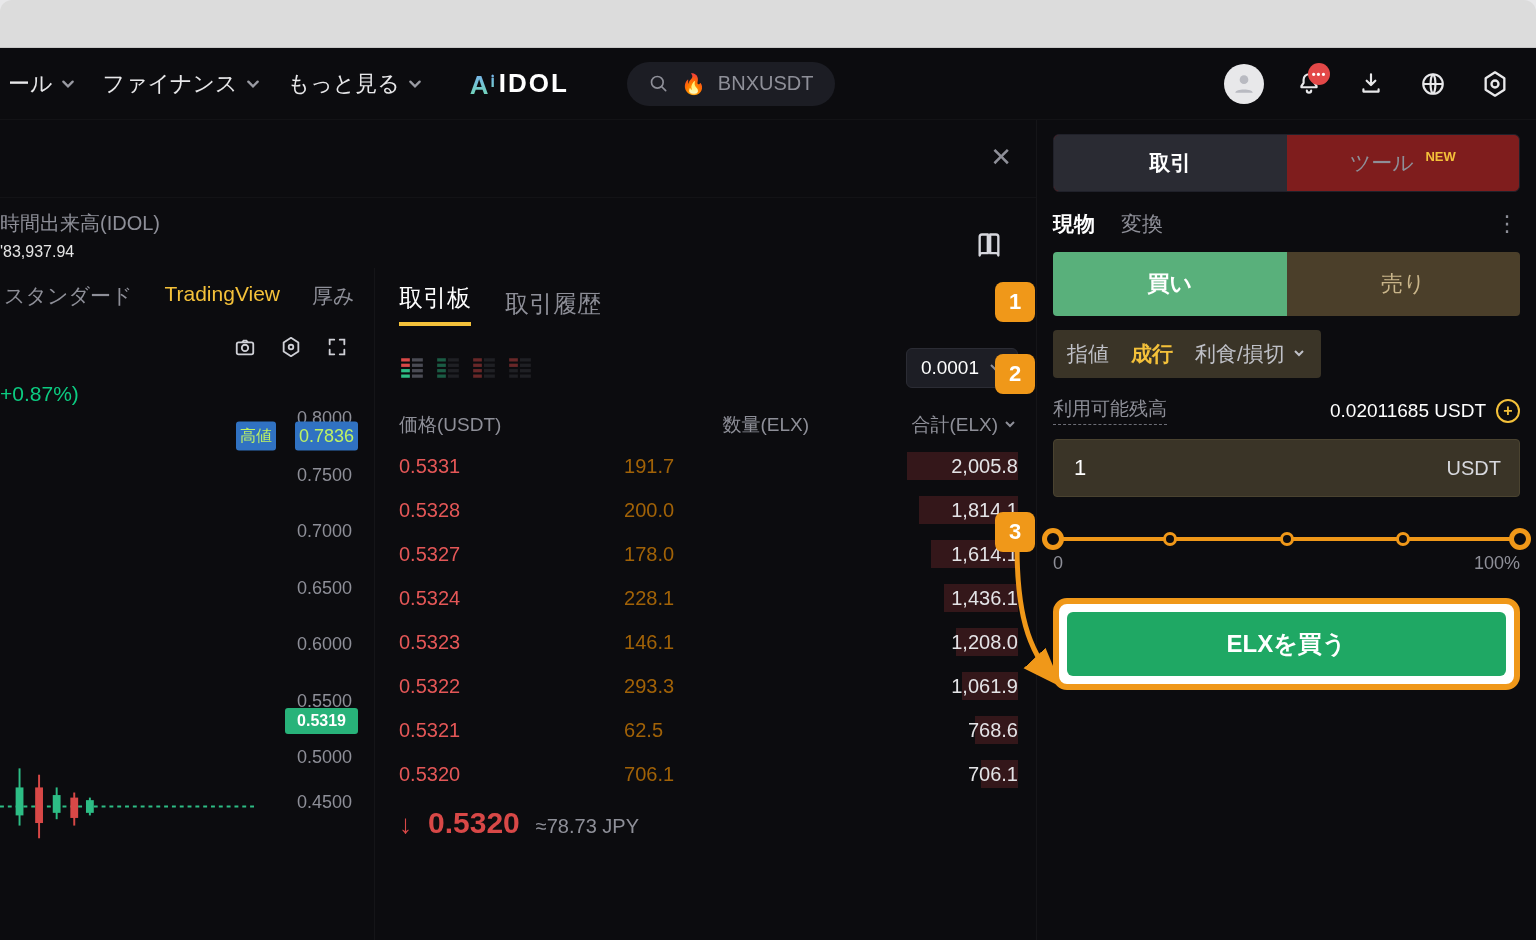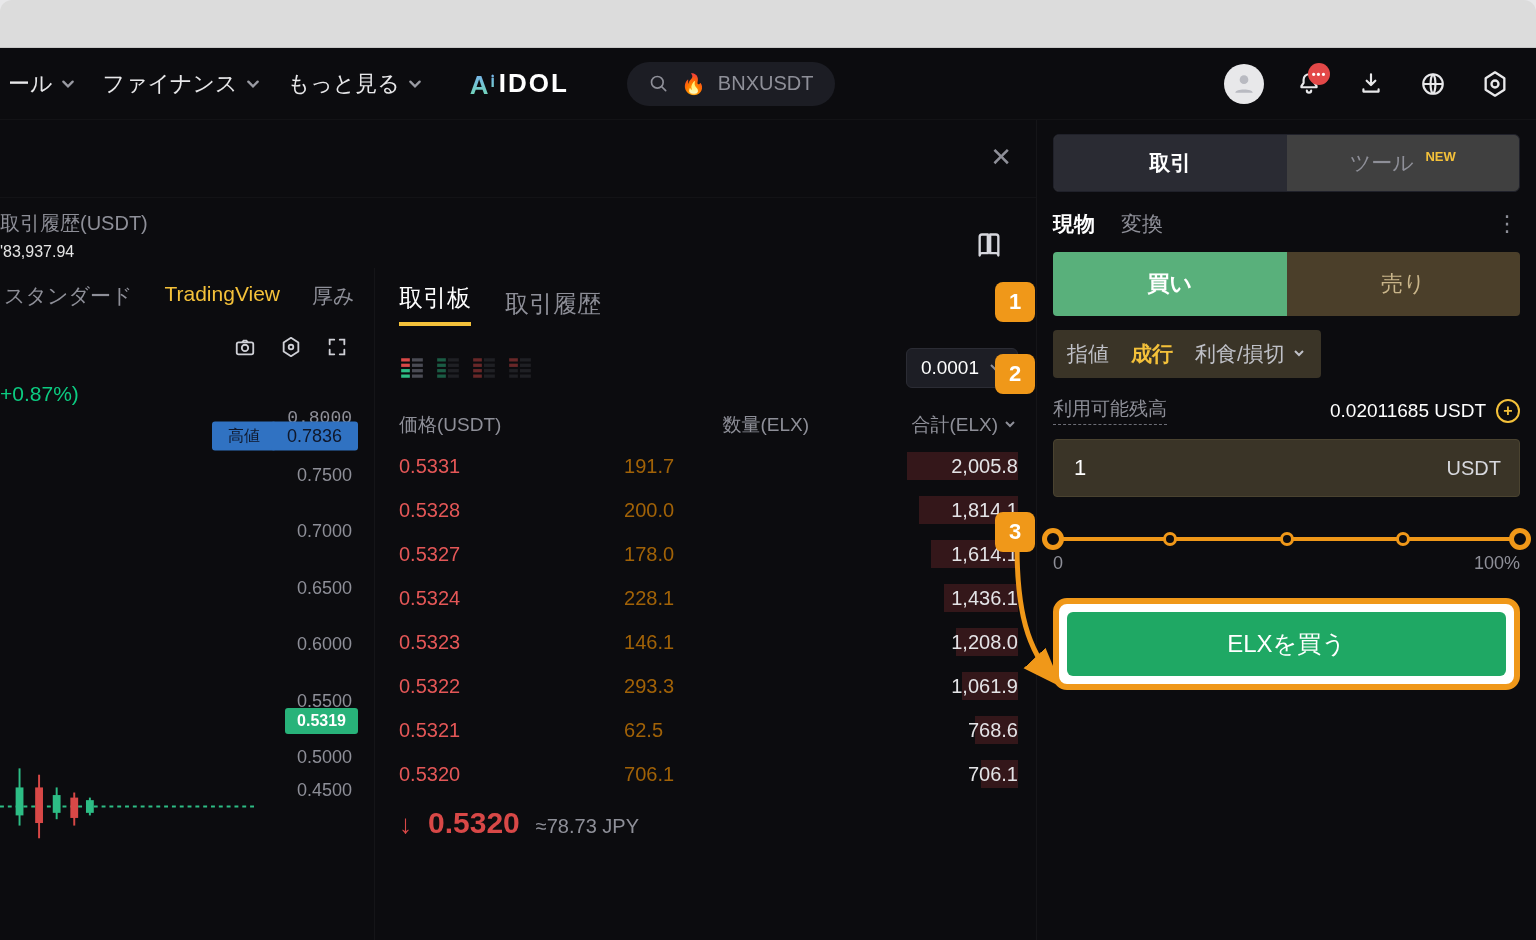--- a/index.html
+++ b/index.html
@@ -96,21 +96,21 @@
 
   .chart-col{flex:0 0 375px;display:flex;flex-direction:column;border-right:1px solid rgba(255,255,255,0.04);padding:14px 10px 0 0}
   .chart-tabs{display:flex;gap:32px;color:var(--muted);font-size:21px;padding-left:4px;white-space:nowrap}
   .chart-tabs .active{color:var(--yellow)}
   .chart-tools{display:flex;gap:12px;justify-content:flex-end;padding:20px 10px 6px 0;color:#cfd0d6}
   .chart-area{flex:1;position:relative}
 
   
   .y-axis{position:absolute;right:6px;top:0;bottom:0;width:94px;display:flex;flex-direction:column;color:var(--muted);font-size:18px;pointer-events:none}
   .y-tick{position:absolute;right:6px;transform:translateY(-50%)}
-  .y-tick.badge{background:#3072c2;color:#0f172a;padding:4px 16px;border-radius:3px;font-size:18px;white-space:nowrap}
+  .y-tick.badge{background:#3072c2;color:#bef264;padding:4px 4px;border-radius:3px;font-size:18px;white-space:nowrap}
   .y-tick.badge.small{background:#3072c2}
   .y-tick.cur{background:#28b37a;color:#fff;padding:4px 12px;border-radius:3px;font-weight:600}
   .pct{color:var(--green2);font-size:21px;padding-left:0}
 
   .candles{position:absolute;left:0;right:110px;top:0;bottom:0}
 
   
   .ob-col{flex:1;display:flex;flex-direction:column;padding:14px 18px 0 24px}
   .ob-tabs{display:flex;gap:34px;font-size:24px;color:var(--muted);align-items:center}
   .ob-tabs .active{color:#fff;border-bottom:4px solid var(--yellow);padding-bottom:8px}
@@ -127,21 +127,21 @@
   .ob-row .qty{color:#a16207}
   .ob-row .total{text-align:right;color:#e3e3e6;position:relative;z-index:2}
   .depth-bar{position:absolute;right:0;top:0;bottom:0;background:rgba(216,72,71,0.20);z-index:1}
 
   .ob-mid{display:flex;align-items:baseline;gap:16px;margin-top:18px}
   .ob-mid .arrow{color:var(--red2);font-size:26px}
   .ob-mid .mid-price{color:var(--red2);font-size:30px;font-weight:700}
   .ob-mid .fiat{color:var(--muted);font-size:20px}
 
   
-  .rp-tabs{display:flex;gap:0;background:#404040;border:1px solid #20212a;border-radius:6px;overflow:hidden}
+  .rp-tabs{display:flex;gap:0;background:#7f1d1d;border:1px solid #20212a;border-radius:6px;overflow:hidden}
   .rp-tab{flex:1;text-align:center;padding:14px 0;font-size:21px;color:var(--muted)}
   .rp-tab.active{background:#2a2b33;color:#fff;font-weight:600}
   .rp-tab .newtag{color:var(--yellow);font-size:13px;font-weight:800;margin-left:6px;vertical-align:top}
 
   .rp-subtabs{display:flex;gap:26px;align-items:center;font-size:21px;margin-top:4px}
   .rp-subtabs .active{color:#fff;font-weight:700}
   .rp-subtabs .muted{color:var(--muted)}
   .rp-dots{margin-left:auto;color:var(--muted);font-size:22px;letter-spacing:2px}
 
   .bsbar{display:flex;gap:0;border-radius:4px;overflow:hidden;height:64px}
@@ -177,21 +177,21 @@
     border-radius:14px;
     padding:8px;
     position:relative;
     background:#fff;
   }
   .buy-btn .inner{
     background:#1fa864;
     border-radius:6px;
     height:64px;
     display:flex;align-items:center;justify-content:center;
-    color:#fff;font-size:24px;font-weight:400;
+    color:#fff;font-size:24px;font-weight:700;
   }
 
   
   .step{position:absolute;width:40px;height:40px;background:var(--orange2);color:#fff;font-weight:800;border-radius:8px;display:flex;align-items:center;justify-content:center;font-size:22px;z-index:60}
   .arrow-svg{position:absolute;z-index:59;pointer-events:none}
 
   
   svg{display:block}
 </style>
 </head>
@@ -277,21 +277,21 @@
 
     <div class="body">
 
       <div class="left">
         <div class="banner">
           <span class="banner-close">✕</span>
         </div>
 
         <div class="stats-row">
           <div class="stat-block">
-            <span class="stat-label">取引履歴(USDT)</span>
+            <span class="stat-label">時間出来高(IDOL)</span>
             <span class="stat-value">'83,937.94</span>
           </div>
           <div class="spacer"></div>
           <div class="icon-btn book-icon" style="margin-top:18px">
             <svg width="28" height="28" viewBox="0 0 24 24">
                 <path d="M4 5a2 2 0 0 1 2-2h5v16H6a2 2 0 0 0-2 2V5zm16 0a2 2 0 0 0-2-2h-5v16h5a2 2 0 0 1 2 2V5z" fill="none" stroke="#d6d7dd" stroke-width="2" stroke-linejoin="round"></path>
               </svg>
           </div>
         </div>
 
@@ -322,28 +322,28 @@
                     <path d="M4 9V4h5M20 9V4h-5M4 15v5h5M20 15v5h-5" fill="none" stroke="#cfd0d6" stroke-width="2" stroke-linecap="round"></path>
                   </svg>
               </div>
             </div>
 
             <div class="pct" style="margin-top:12px">+0.87%)</div>
 
             <div class="chart-area">
 
               <div class="y-axis" id="y-axis">
-                  <div class="y-tick" style="top: 12px; font-family: Liberation Mono, monospace;">0.8000</div>
+                  <div class="y-tick" style="top: 12px;">0.8000</div>
                   <div class="y-tick" style="top: 68.5714px;">0.7500</div>
                   <div class="y-tick" style="top: 125.143px;">0.7000</div>
                   <div class="y-tick" style="top: 181.714px;">0.6500</div>
                   <div class="y-tick" style="top: 238.286px;">0.6000</div>
                   <div class="y-tick" style="top: 294.857px;">0.5500</div>
                   <div class="y-tick" style="top: 351.429px;">0.5000</div>
-                  <div class="y-tick" style="top: 384px;">0.4500</div>
+                  <div class="y-tick" style="top: 396px;">0.4500</div>
                 </div>
 
               <div class="y-tick badge small" style="top:30px;right:88px;display:flex;gap:8px;align-items:center">
                 <span style="font-size:16px">高値</span>
               </div>
               <div class="y-tick badge" style="top:30px">
                 <span>0.7836</span>
               </div>
 
               <div class="y-tick cur" style="top:315px">

